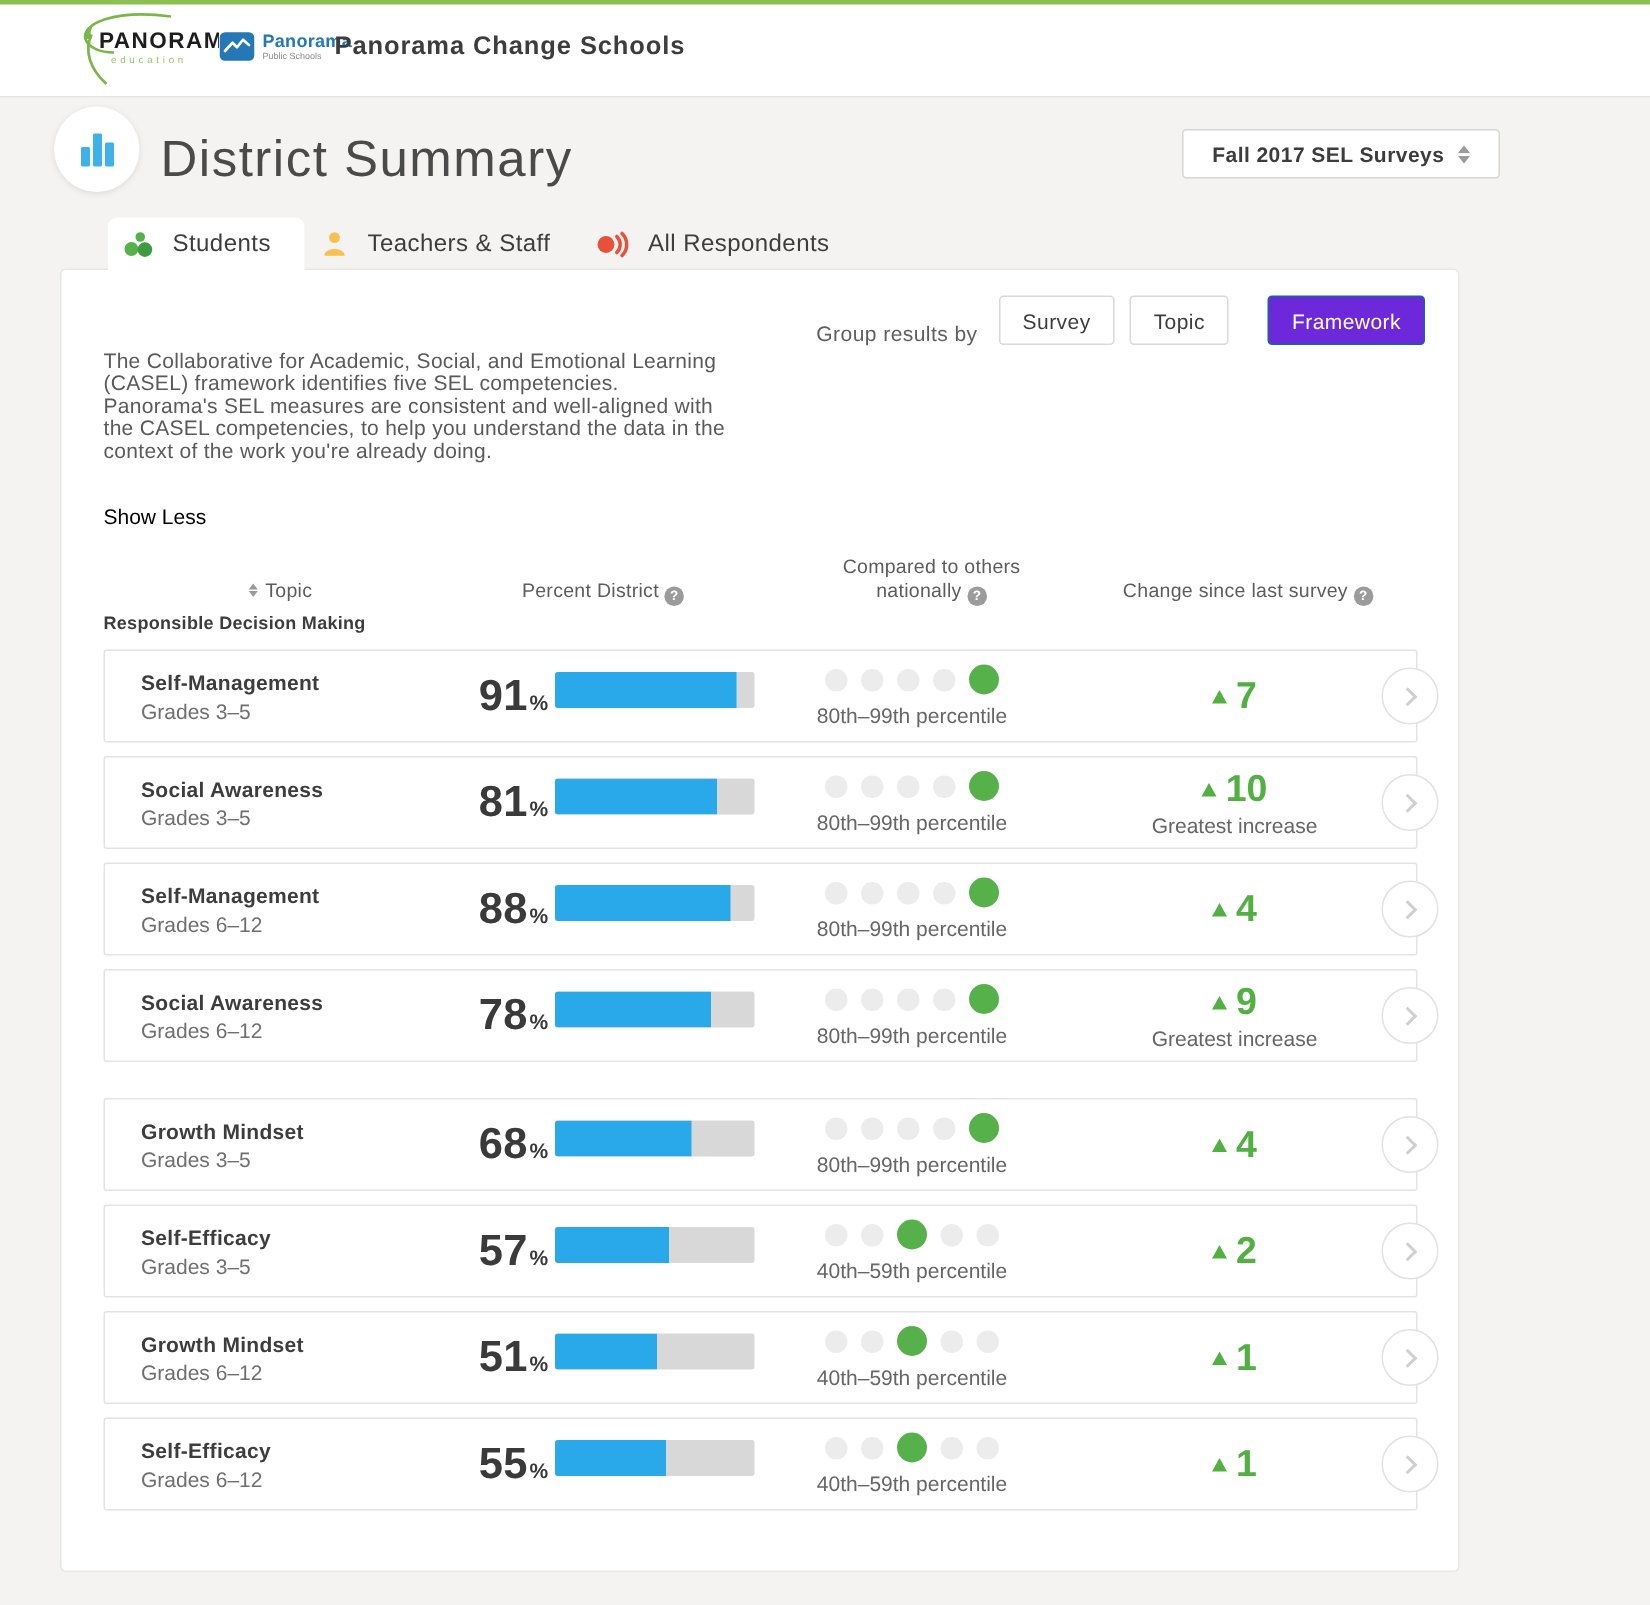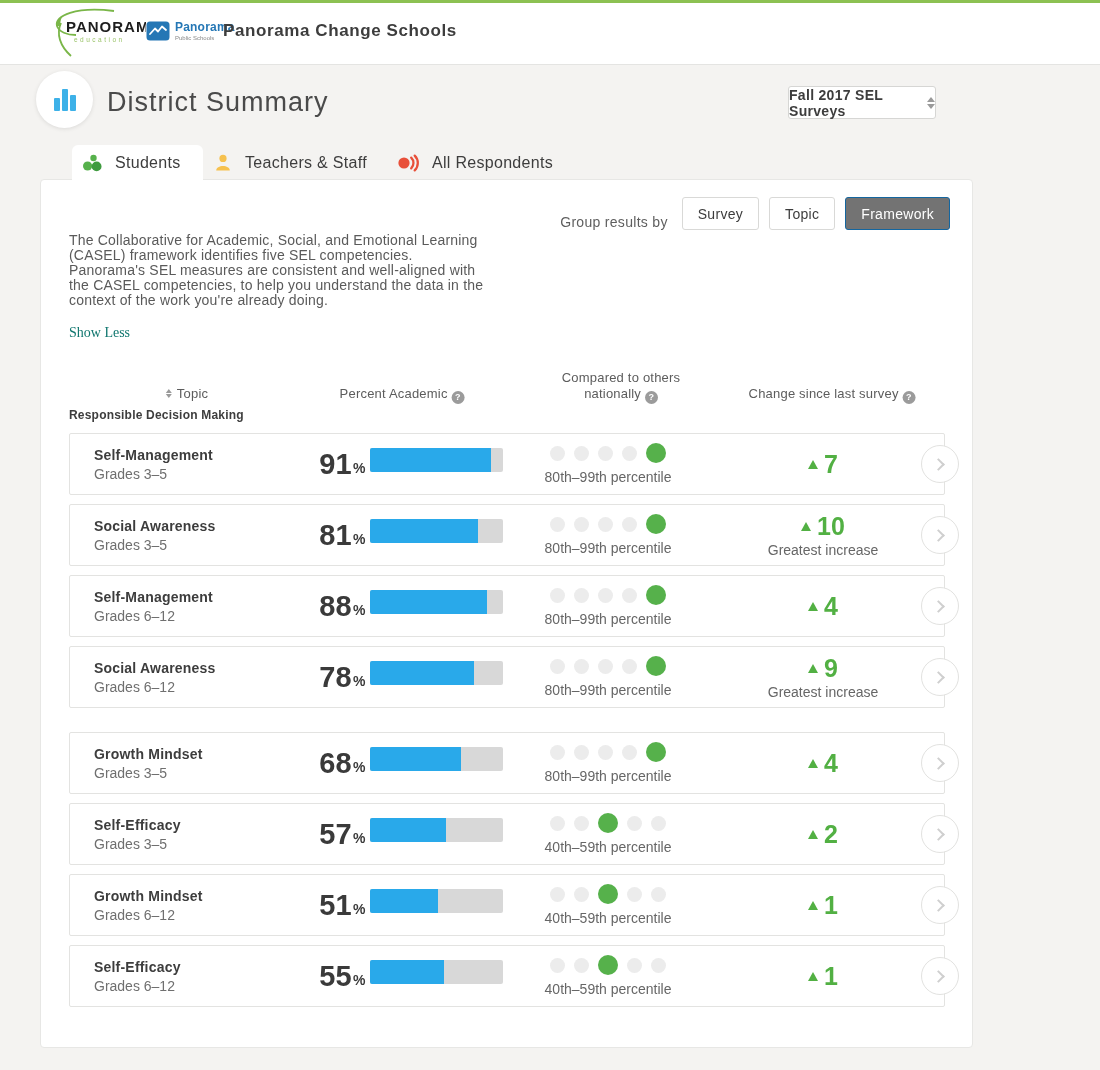--- a/index.html
+++ b/index.html
@@ -26,24 +26,24 @@
     position:absolute; left:223px; top:21px; font-size:17px; font-weight:bold;
     color:#3d3d3d; letter-spacing:.6px;
   }
   
   .page-icon-circle {
     position:absolute; left:36px; top:71px; width:57px; height:57px; border-radius:50%;
     background:#ffffff; box-shadow:0 1px 4px rgba(0,0,0,.10);
     display:flex; align-items:center; justify-content:center; z-index:3;
   }
   .page-title {
-    position:absolute; left:107px; top:87px; font-size:27px; color:#4a4a4a; letter-spacing:1px;
+    position:absolute; left:107px; top:87px; font-size:34px; color:#4a4a4a; letter-spacing:1px;
   }
   .survey-select {
-    position:absolute; left:788px; top:86px; width:148px; height:33px;
+    position:absolute; left:788px; top:86px; width:212px; height:33px;
     background:#fff; border:1px solid #d6d6d4; border-radius:3px;
     display:flex; align-items:center; justify-content:center; gap:9px;
     font-size:14px; font-weight:bold; color:#3d3d3d; letter-spacing:.3px; cursor:pointer;
   }
   .updown { display:flex; flex-direction:column; gap:2px; }
   .tri-up-s { width:0; height:0; border-left:4px solid transparent; border-right:4px solid transparent; border-bottom:5px solid #9a9a9a; }
   .tri-down-s { width:0; height:0; border-left:4px solid transparent; border-right:4px solid transparent; border-top:5px solid #9a9a9a; }
   
   .tab { position:absolute; top:145px; height:35px; display:flex; align-items:center; gap:12px;
          font-size:16px; color:#3d3d3d; letter-spacing:.3px; cursor:pointer; }
@@ -58,26 +58,26 @@
     position:absolute; left:40px; top:179px; width:933px; height:869px;
     background:#ffffff; border:1px solid #e7e7e5; border-radius:4px; z-index:2;
   }
   .groupby { position:absolute; top:17px; right:22px; display:flex; align-items:flex-end; gap:10px; }
   .groupby-label { font-size:14px; color:#5f5f5f; letter-spacing:.3px; margin-right:4px; }
   .gb-btn {
     height:33px; padding:0 15px; background:#fff; border:1px solid #d9d9d7; border-radius:3px;
     font-size:14px; font-weight:normal; color:#3d3d3d; letter-spacing:.3px; cursor:pointer;
     font-family:"Liberation Sans", sans-serif;
   }
-  .gb-btn.active { background:#737373; border-color:#14669f; color:#ffffff; }
+  .gb-btn.active { background:#6d28d9; border-color:#14669f; color:#ffffff;margin-left:16px; }
   
   .casel { position:absolute; left:28px; top:44px; width:420px; }
   .casel h2 { font-size:24px; font-weight:bold; color:#45ab47; letter-spacing:.5px; }
   .casel p { margin-top:9px; font-size:14px; line-height:15px; color:#5a5a5a; letter-spacing:.2px; }
-  .casel a { display:inline-block; margin-top:17px; font-size:14px; color:#0f766e; text-decoration:none; cursor:pointer;font-family:Liberation Serif, serif; }
+  .casel a { display:inline-block; margin-top:28px; font-size:14px; color:#000000; text-decoration:none; cursor:pointer; }
   
   .thead { position:absolute; left:0; top:0; width:100%; }
   .th { position:absolute; transform:translateX(-50%); font-size:13px; color:#5c5c5c; letter-spacing:.2px; white-space:nowrap; }
   .th-topic { left:146px; top:206px; display:flex; align-items:center; gap:5px; }
   .th-percent { left:361px; top:206px; }
   .th-compared { left:580px; top:190px; text-align:center; line-height:16px; white-space:normal; width:150px; }
   .th-change { left:791px; top:206px; }
   .help-icon {
     display:inline-block; width:13px; height:13px; border-radius:50%; background:#9b9b9b;
     color:#fff; font-size:9px; font-weight:bold; text-align:center; line-height:13px; vertical-align:-2px;
@@ -206,21 +206,21 @@
 
   <div class="thead">
     <span class="th th-topic">
       <span class="sort-icon">
           <span class="tri-up-s"></span>
           <span class="tri-down-s"></span>
         </span>
       <span>Topic</span>
     </span>
     <span class="th th-percent">
-      <span>Percent Academic</span>
+      <span>Percent District</span>
       <span class="help-icon">?</span>
     </span>
     <span class="th th-compared">
       <span>Compared to others nationally</span>
       <span class="help-icon">?</span>
     </span>
     <span class="th th-change">
       <span>Change since last survey</span>
       <span class="help-icon">?</span>
     </span>

